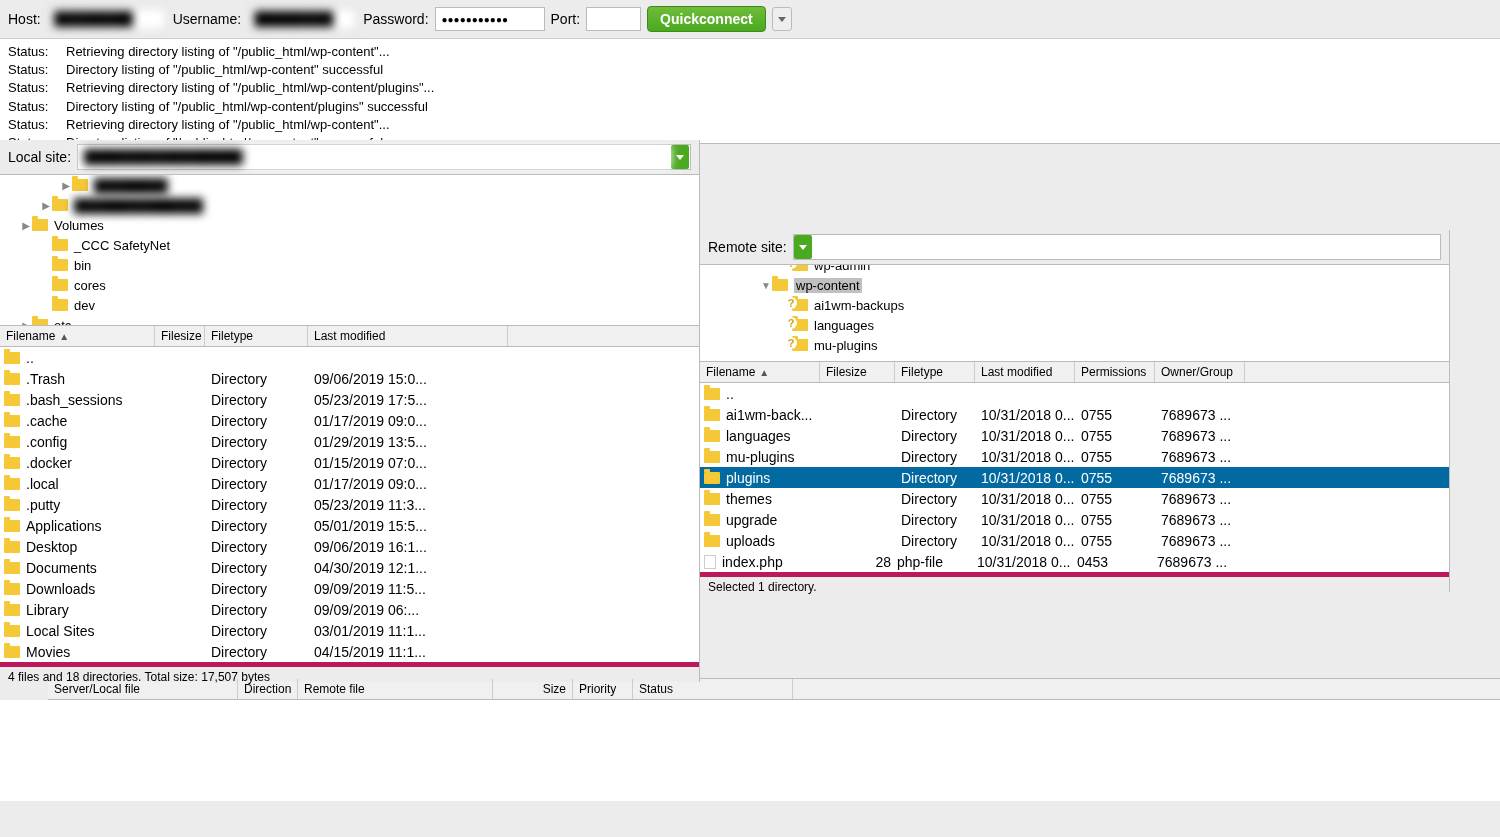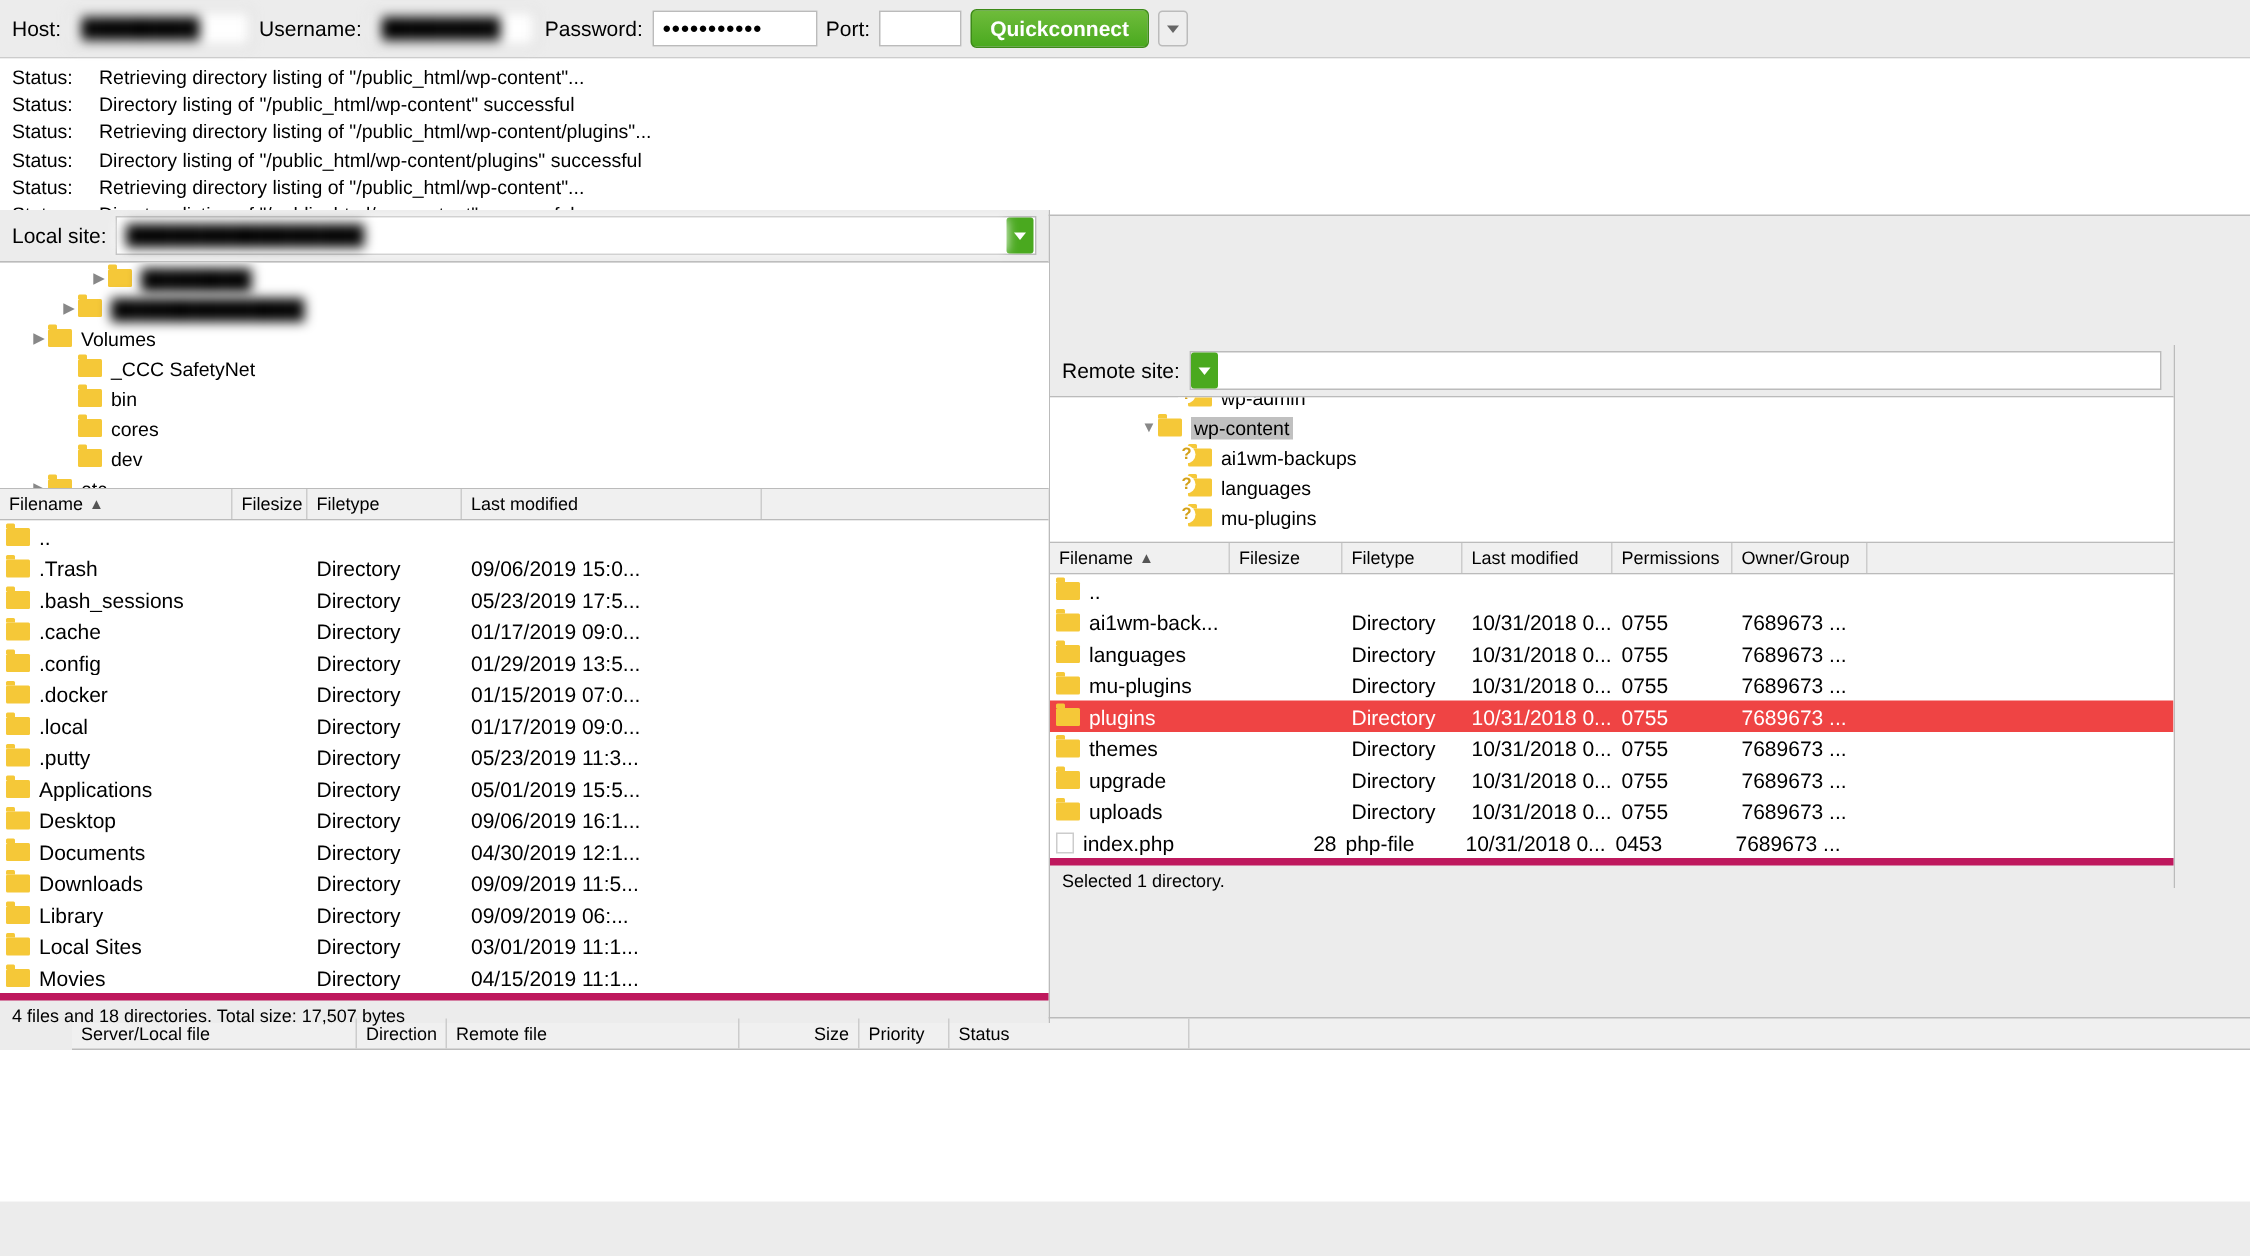--- a/index.html
+++ b/index.html
@@ -48,21 +48,21 @@
 .blur { filter: blur(4px); }
 
 
 .cols { display: flex; background: #f0f0f0; border-top: 1px solid #bbb; border-bottom: 1px solid #bbb; height: 22px; align-items: center; }
 .col-h { padding: 0 6px; font-size: 12px; border-right: 1px solid #ccc; display: flex; align-items: center; gap: 4px; height: 100%; cursor: pointer; }
 .sort-arrow { font-size: 10px; color: #555; }
 
 
 .file-list { background: #fff; overflow-y: scroll; flex: 1; }
 .file-row { display: flex; align-items: center; height: 21px; padding-left: 4px; font-size: 14px; cursor: pointer; }
-.file-row.selected { background: #ef4444; color: #fff; }
+.file-row.selected { background: #0369a1; color: #fff; }
 .file-row .cell { overflow: hidden; white-space: nowrap; text-overflow: ellipsis; padding-right: 6px; }
 
 
 .list-status { background: #ececec; border-top: 5px solid #be185d; padding: 3px 8px; font-size: 12px; height: 20px; }
 
 
 .queue-cols { display: flex; background: #f0f0f0; border-top: 1px solid #bbb; border-bottom: 1px solid #bbb; height: 22px; align-items: center; margin-left: 48px; }
 .queue-area { background: #fff; height: 101px; }
 
 

